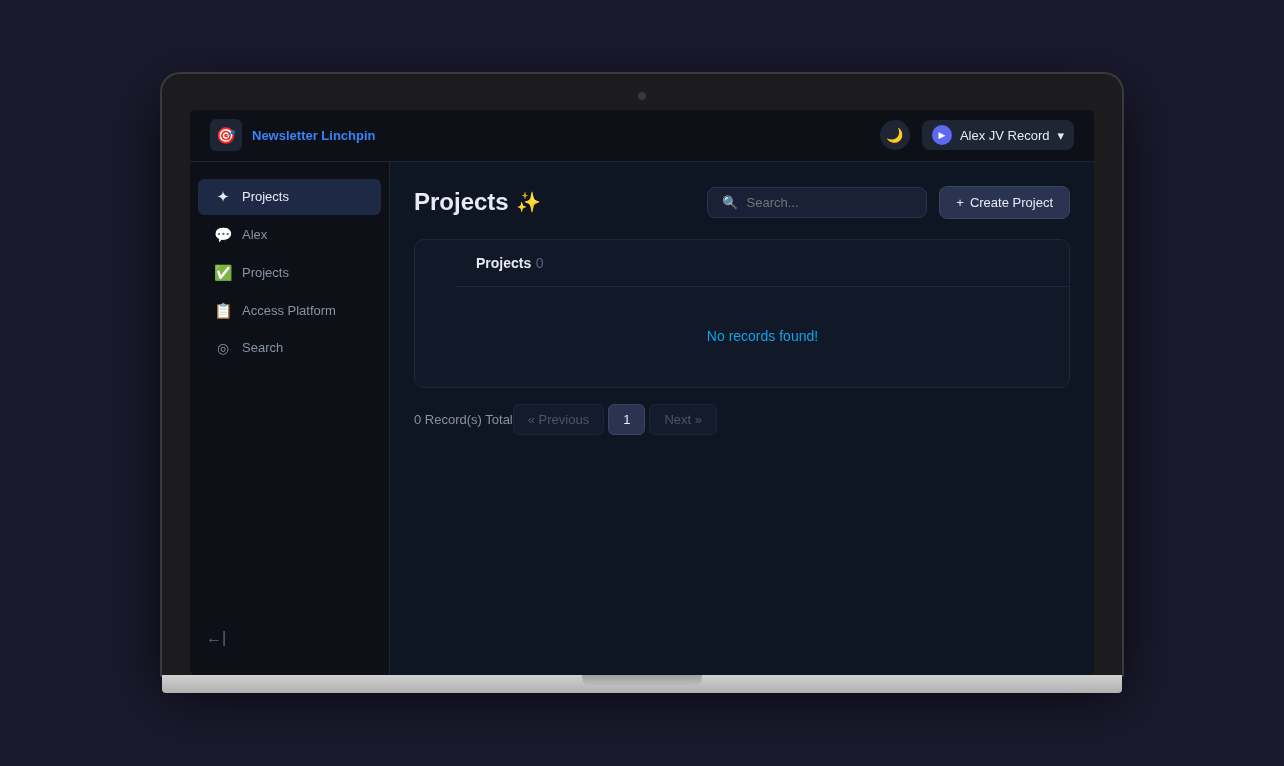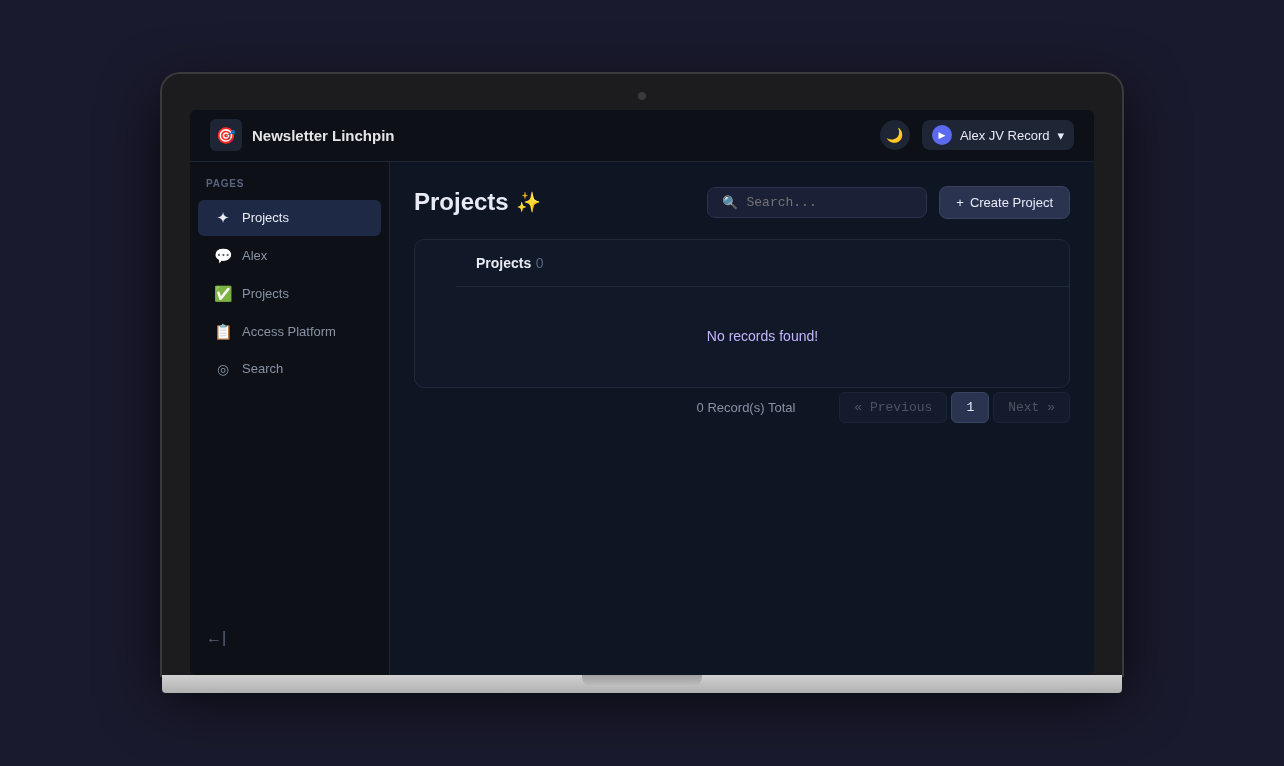--- a/index.html
+++ b/index.html
@@ -89,22 +89,22 @@
       height: 32px;
       background: #1e2535;
       border-radius: 6px;
       display: flex;
       align-items: center;
       justify-content: center;
       font-size: 14px;
     }
 
     .app-name {
-      color: #e5e5e5;
-      font-size: 15px;
+      color: #3b82f6;
+      font-size: 13px;
       font-weight: 600;
     }
 
     .header-right {
       display: flex;
       align-items: center;
       gap: 12px;
     }
 
     .dark-mode-btn {
@@ -247,21 +247,20 @@
       width: 220px;
     }
 
     .search-input {
       background: transparent;
       border: none;
       outline: none;
       color: #ec4899;
       font-size: 13px;
       width: 100%;
-      font-family: Liberation Mono, monospace;
     }
 
     .create-btn {
       display: flex;
       align-items: center;
       gap: 6px;
       background: #2a3350;
       color: #e8eaf6;
       border: 1px solid #3a4460;
       border-radius: 8px;
@@ -297,30 +296,29 @@
       font-weight: 400;
     }
 
     .card-body {
       padding: 40px 20px;
       text-align: center;
       min-height: 100px;
     }
 
     .no-records {
-      color: #c4b5fd;
+      color: #0ea5e9;
       font-size: 14px;
     }
 
     .pagination-row {
       display: flex;
       align-items: center;
-      justify-content: flex-end;
-      margin-top: 4px;
-      gap: 44px;
+      justify-content: flex-start;
+      margin-top: 16px;
     }
 
     .record-count {
       color: #5a6380;
       font-size: 13px;
     }
 
     .record-count span {
       color: #8892a4;
     }
@@ -332,21 +330,20 @@
     }
 
     .page-btn {
       padding: 7px 14px;
       border-radius: 6px;
       font-size: 13px;
       cursor: pointer;
       background: #1a2035;
       border: 1px solid #2a3350;
       color: #8892a4;
-      font-family: Liberation Mono, monospace;
     }
 
     .page-btn.active {
       background: #2a3350;
       color: #e8eaf6;
       border-color: #3a4460;
     }
 
     .page-btn.disabled {
       opacity: 0.5;
@@ -379,21 +376,20 @@
               </div>
               <span>Alex JV Record</span>
               <span>▾</span>
             </div>
           </div>
         </div>
 
         <div class="body">
 
           <div class="sidebar">
-            <div class="sidebar-section-label">PAGES</div>
 
             <div class="sidebar-item active">
               <span class="sidebar-item-icon">✦</span>
               <span>Projects</span>
             </div>
 
             <div class="sidebar-item">
               <span class="sidebar-item-icon">💬</span>
               <span>Alex</span>
             </div>

